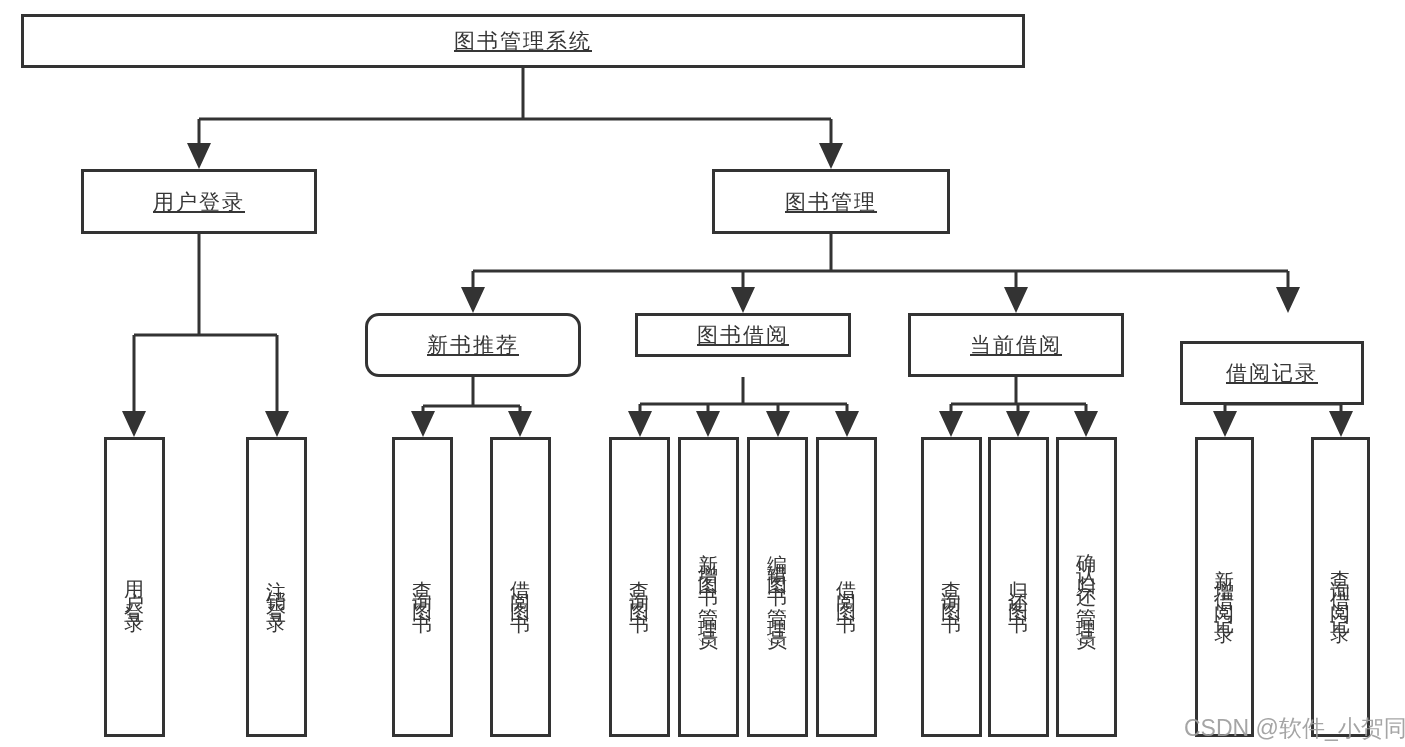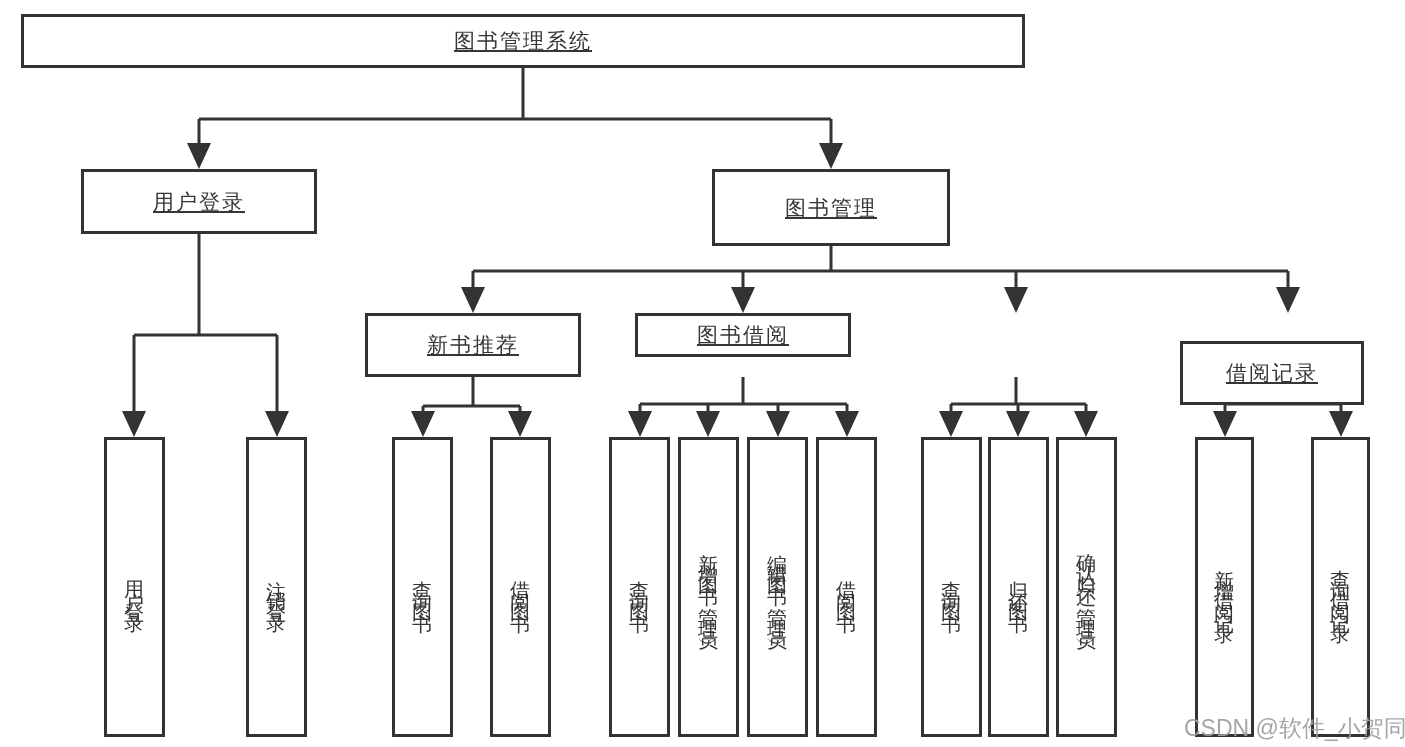--- a/index.html
+++ b/index.html
@@ -47,24 +47,25 @@
                M766 411L790 411L778 437Z M835 411L859 411L847 437Z
                M939 411L963 411L951 437Z M1006 411L1030 411L1018 437Z
                M1074 411L1098 411L1086 437Z
                M1213 411L1237 411L1225 437Z M1329 411L1353 411L1341 437Z"></path>
     </g>
   </svg>
 
   <div class="box hbox" style="left:21px;top:14px;width:1004px;height:54px;">图书管理系统</div>
 
   <div class="box hbox" style="left:81px;top:169px;width:236px;height:65px;">用户登录</div>
-  <div class="box hbox" style="left:712px;top:169px;width:238px;height:77px;">图书管理</div>
+  <div class="box hbox" style="left:712px;top:169px;width:238px;height:65px;">图书管理</div>
 
-  <div class="box hbox" style="left:365px;top:313px;width:216px;height:64px;">新书推荐</div>
+  <div class="box hbox" style="left:365px;top:313px;width:216px;height:64px;border-radius:14px;">新书推荐</div>
   <div class="box hbox" style="left:635px;top:313px;width:216px;height:44px;">图书借阅</div>
+  <div class="box hbox" style="left:908px;top:313px;width:216px;height:64px;">当前借阅</div>
   <div class="box hbox" style="left:1180px;top:313px;width:184px;height:64px;margin-top:28px;">借阅记录</div>
 
   <div class="box vbox" style="left:104px;top:437px;width:61px;height:300px;">用户登录</div>
   <div class="box vbox" style="left:246px;top:437px;width:61px;height:300px;">注销登录</div>
 
   <div class="box vbox" style="left:392px;top:437px;width:61px;height:300px;">查询图书</div>
   <div class="box vbox" style="left:490px;top:437px;width:61px;height:300px;">借阅图书</div>
 
   <div class="box vbox" style="left:609px;top:437px;width:61px;height:300px;">查询图书</div>
   <div class="box vbox" style="left:678px;top:437px;width:61px;height:300px;">新增图书（管理员）</div>

